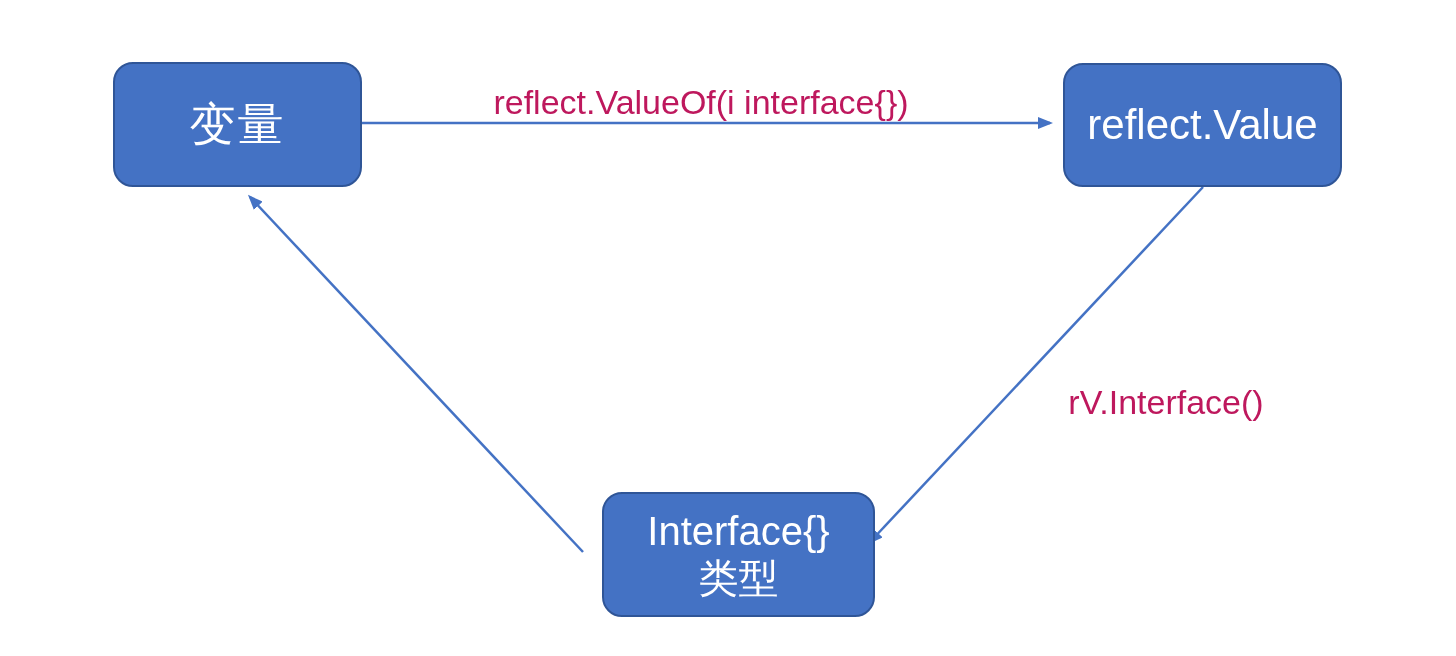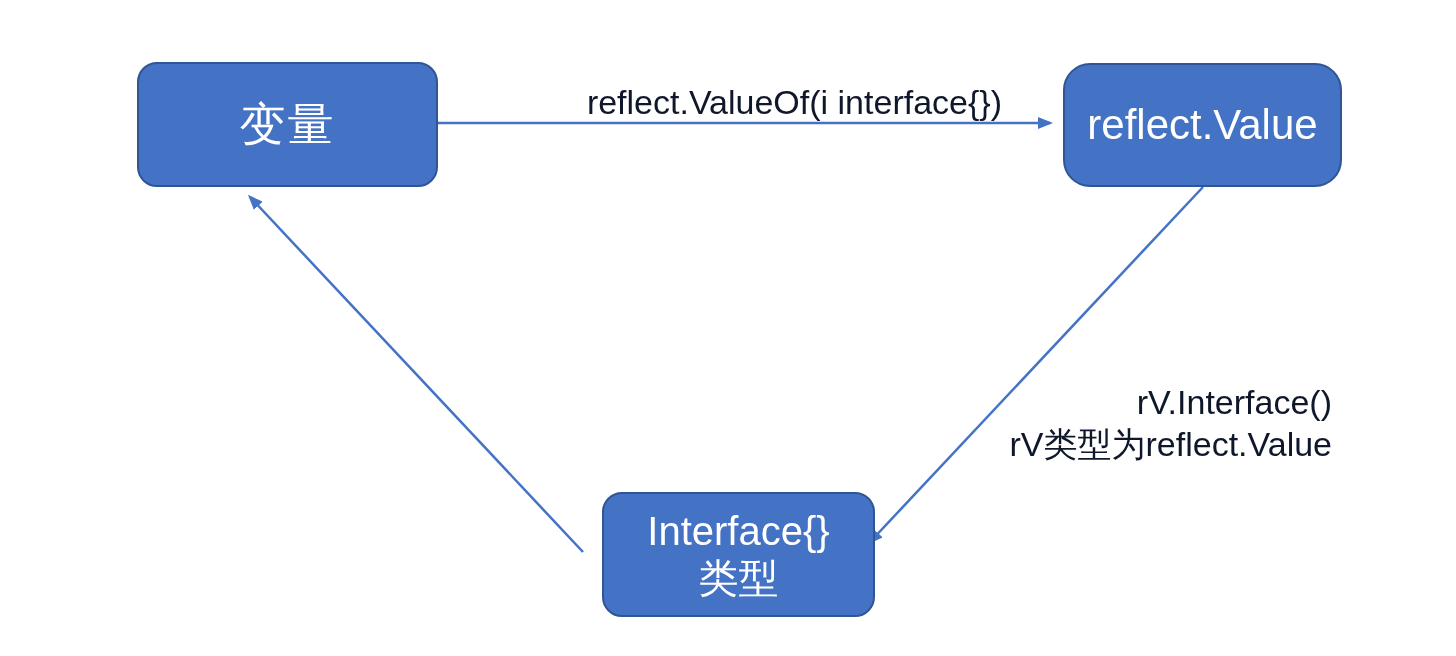--- a/index.html
+++ b/index.html
@@ -29,42 +29,40 @@
     box-sizing: border-box;
     display: flex;
     flex-direction: column;
     align-items: center;
     justify-content: center;
     color: #ffffff;
     text-align: center;
   }
   .node-variable {
     left: 113px; top: 62px;
-    width: 301px; height: 125px;
+    width: 249px; height: 125px;
     font-size: 46px;
     letter-spacing: 2px;
-    margin-left: 24px;
   }
   .node-reflect-value {
     left: 1063px; top: 63px;
     width: 279px; height: 124px;
     font-size: 42px;
-    border-radius: 27px;
   }
   .node-interface-type {
     left: 582px; top: 492px;
     width: 273px; height: 125px;
     font-size: 40px;
     line-height: 1.17;
     margin-left: 20px;
   }
   .edge-label {
     position: absolute;
-    color: #0f172a;
-    text-align: right;
+    color: #be185d;
+    text-align: center;
   }
   .edge-label-valueof {
     left: 400px; top: 83px;
     width: 602px;
     font-size: 34px;
   }
   .edge-label-type-assertion {
     left: 256px; top: 394px;
     width: 200px;
     font-size: 37px;
@@ -106,16 +104,15 @@
     <span>类型</span>
   </div>
 
   <div class="edge-label edge-label-valueof">
     <span>reflect.ValueOf(i interface{})</span>
   </div>
 
 
   <div class="edge-label edge-label-to-interface">
     <div>rV.Interface()</div>
-    <div>rV类型为reflect.Value</div>
   </div>
 
 </div>
 
 </body></html>

